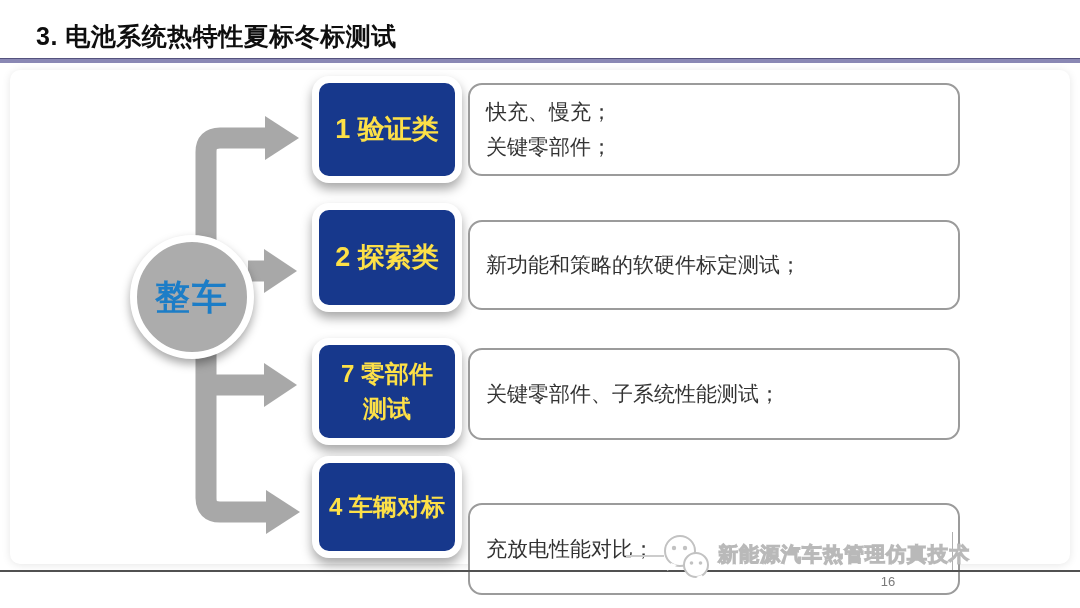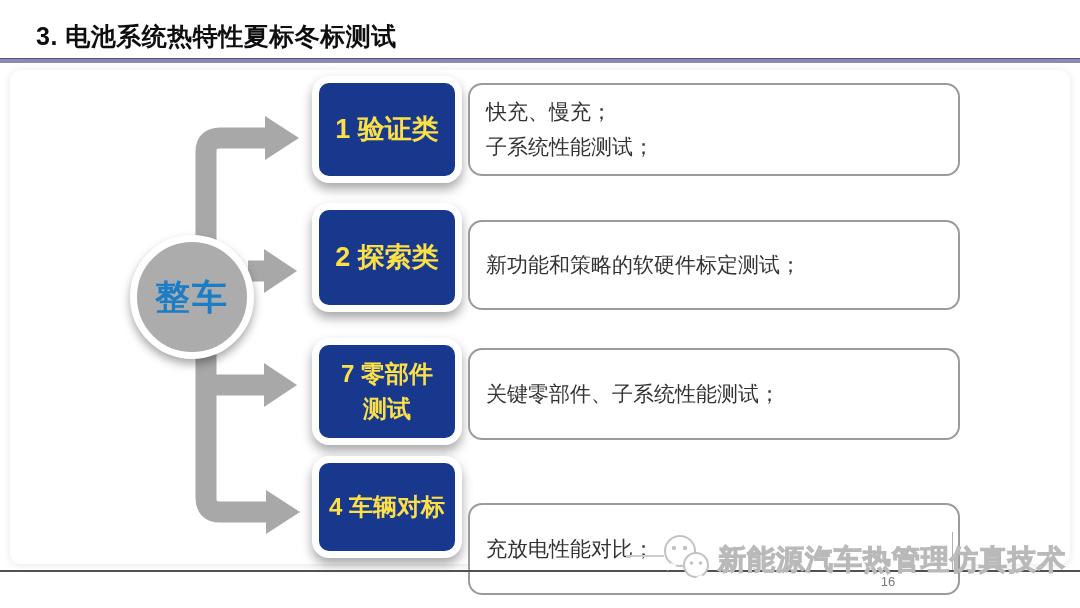--- a/index.html
+++ b/index.html
@@ -58,21 +58,21 @@
     background:#515151; z-index:3;
   }
 
   .watermark-dash {
     position:absolute; left:626px; top:555px; width:38px; height:2px;
     background:#cccccc; z-index:4;
   }
   .wechat-logo { position:absolute; left:658px; top:531px; z-index:5; }
   .watermark-text {
     position:absolute; left:718px; top:541px; z-index:5;
-    font-size:28px; font-weight:bold; letter-spacing:1px;
+    font-size:20px; font-weight:bold; letter-spacing:1px;
     color:#eeeeee; -webkit-text-stroke:1.1px #b9b9b9;
   }
   .watermark-tick {
     position:absolute; left:952px; top:532px; width:1px; height:38px;
     background:#b0b0b0; z-index:4;
   }
   .page-number {
     position:absolute; left:874px; top:574px; width:28px; z-index:5;
     text-align:center; font-size:13px; color:#7a7a7a;
   }
@@ -114,21 +114,21 @@
   <div class="node node-3">
     <span>7 零部件
 测试</span>
   </div>
   <div class="node node-4">
     <span>4 车辆对标</span>
   </div>
 
   <div class="desc-box desc-1">
     <span>快充、慢充；
-子系统性能测试；</span>
+关键零部件；</span>
   </div>
   <div class="desc-box desc-2">
     <span>新功能和策略的软硬件标定测试；</span>
   </div>
   <div class="desc-box desc-3">
     <span>关键零部件、子系统性能测试；</span>
   </div>
   <div class="desc-box desc-4">
     <span>充放电性能对比；</span>
   </div>

